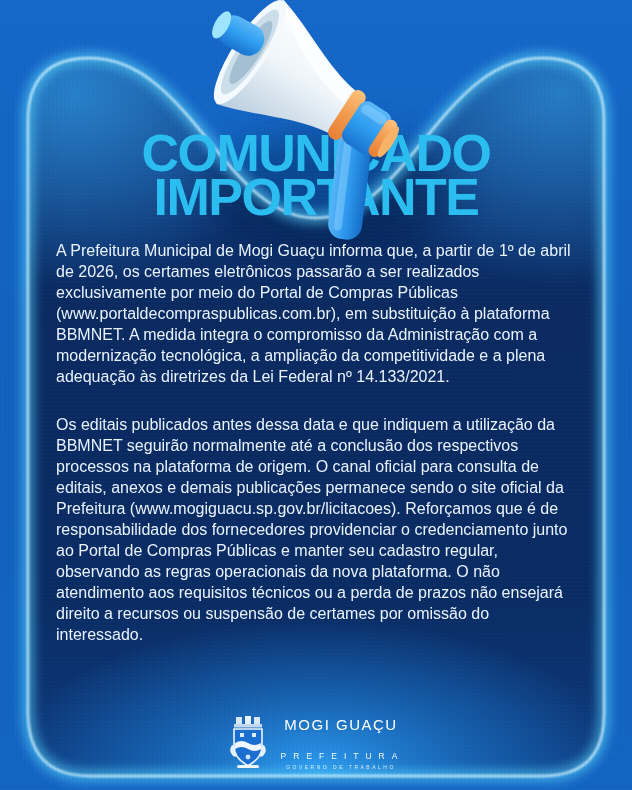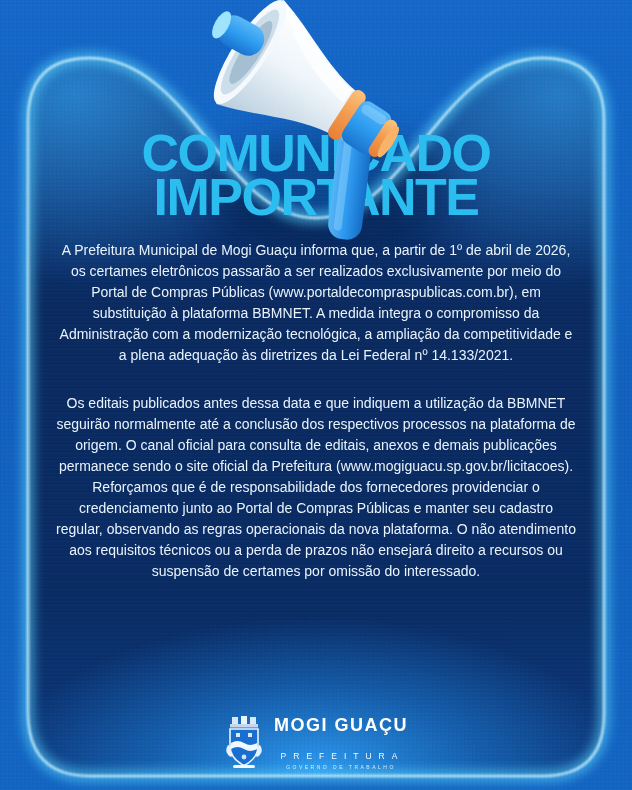--- a/index.html
+++ b/index.html
@@ -17,30 +17,30 @@
   }
   .bg-svg{position:absolute;inset:0;z-index:1;}
   .megaphone{position:absolute;left:188px;top:-6px;width:240px;height:270px;z-index:6;}
   .title{
     position:absolute;left:0;top:131px;width:632px;z-index:4;
     text-align:center;color:#2bbdf0;font-weight:bold;
     font-size:52px;line-height:44px;letter-spacing:-1.5px;
   }
   .content{
     position:absolute;left:56px;top:240px;width:520px;z-index:4;
-    color:#e9f3fd;text-align:center;font-size:14px;line-height:21px;
+    color:#e9f3fd;font-size:16px;line-height:21px;
   }
   .content p{margin:0 0 27px 0;}
   .footer{
     position:absolute;left:0;top:714px;width:632px;z-index:5;
     display:flex;align-items:center;justify-content:center;gap:10px;color:#ffffff;
   }
   .crest{width:40px;height:54px;flex:0 0 auto;}
   .footer-text{display:flex;flex-direction:column;align-items:center;}
-  .footer-city{font-size:18px;font-weight:bold;letter-spacing:1.5px;line-height:22px;white-space:nowrap;}
+  .footer-city{font-size:15px;font-weight:normal;letter-spacing:1.5px;line-height:22px;white-space:nowrap;}
   .footer-sub{font-size:8.5px;letter-spacing:7px;margin-top:15px;opacity:.95;white-space:nowrap;text-indent:3px;}
   .footer-tag{font-size:5px;letter-spacing:2.5px;margin-top:3px;opacity:.8;white-space:nowrap;}
 </style>
 </head>
 <body>
 
 <div class="stage">
 
   <svg class="bg-svg" width="632" height="790" viewBox="0 0 632 790">
     <defs>

